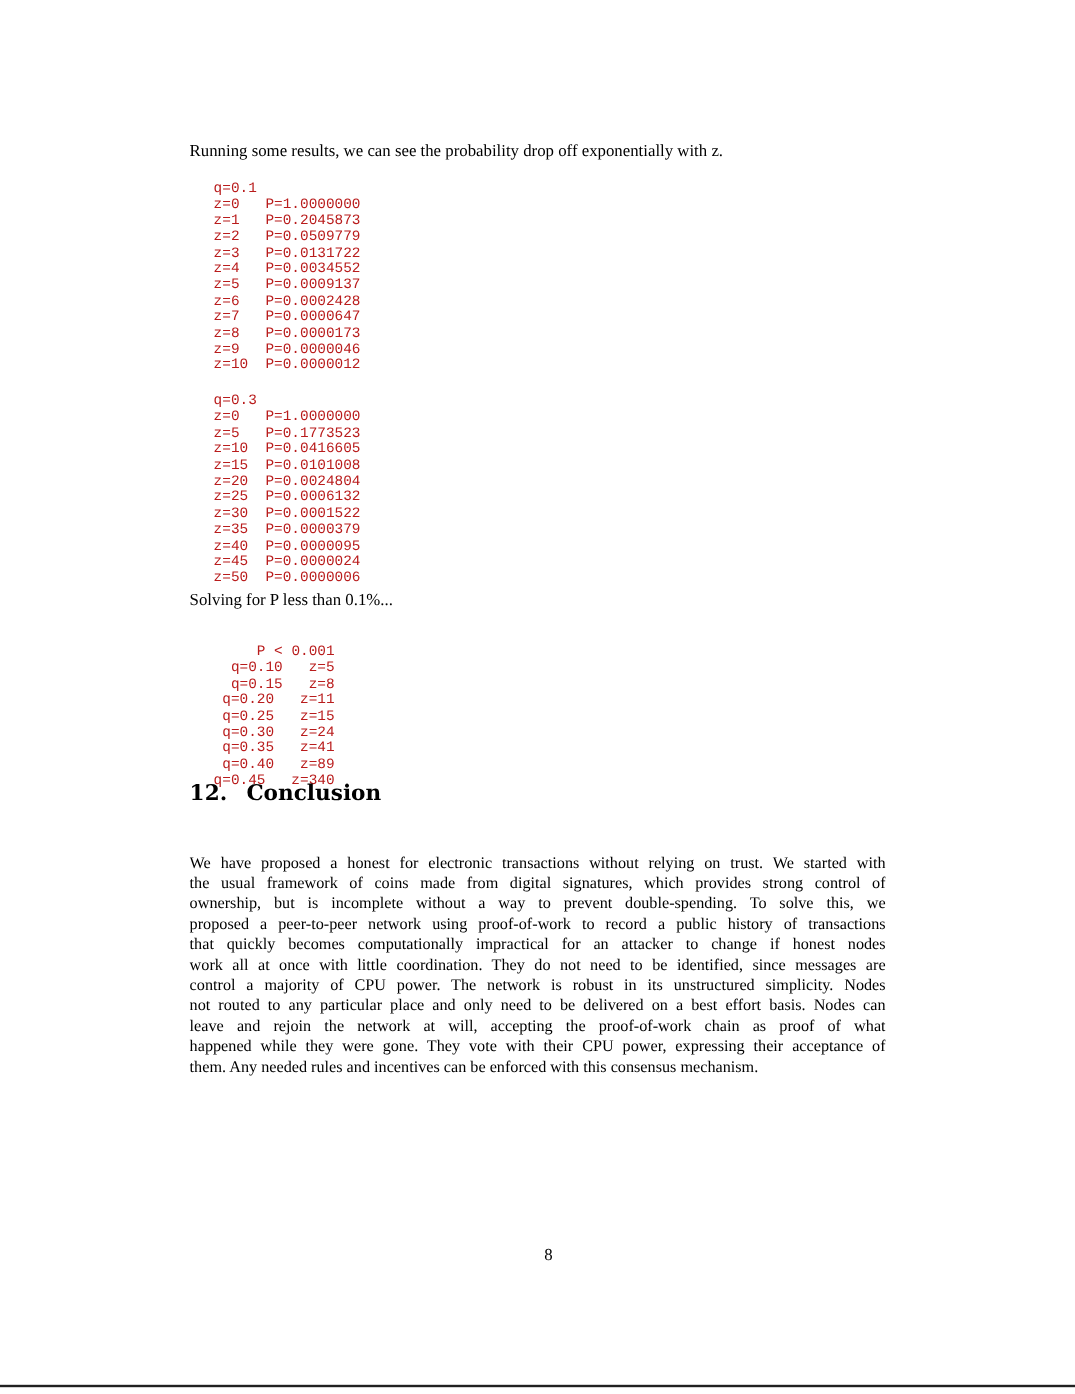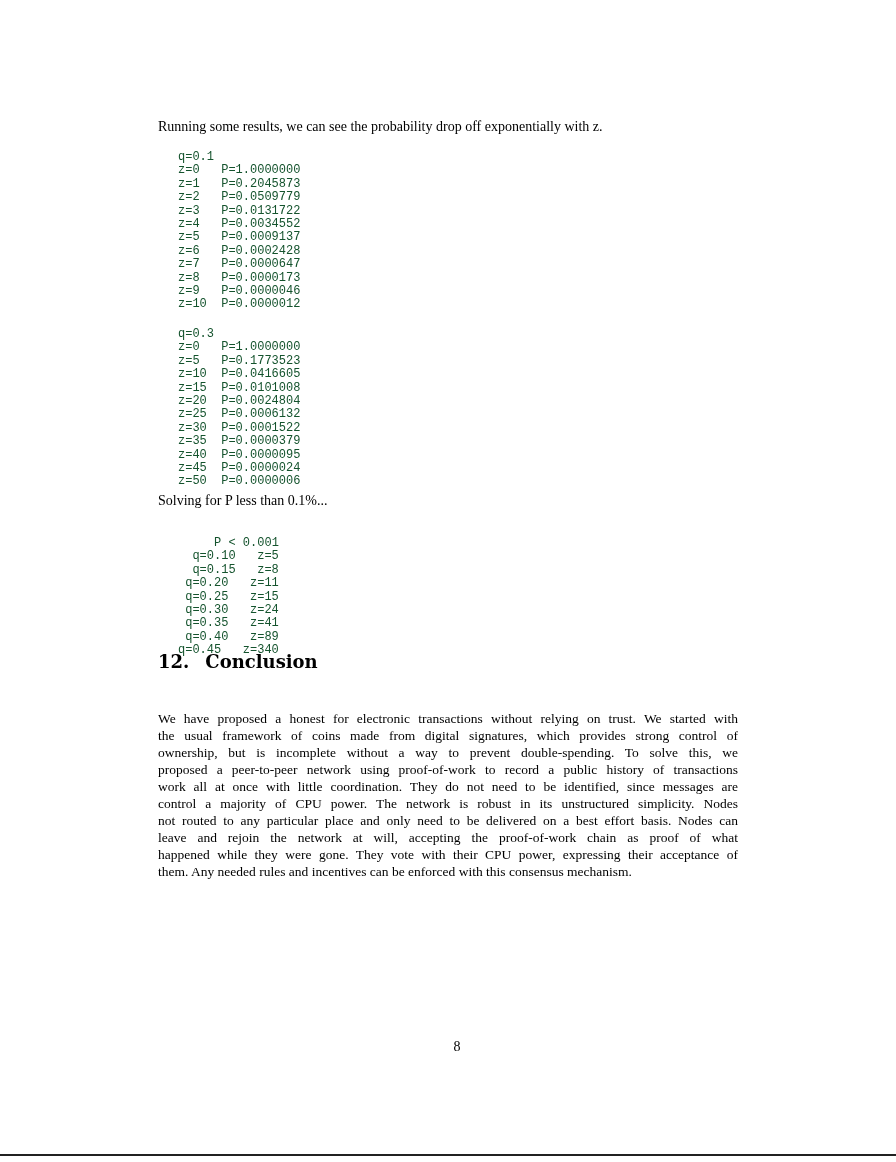--- a/index.html
+++ b/index.html
@@ -31,21 +31,21 @@
     white-space: nowrap;
   }
   pre.code-block {
     position: absolute;
     left: 178px;
     margin: 0;
     font-family: "Liberation Mono", monospace;
     font-size: 12px;
     line-height: 13.4px;
     white-space: pre;
-    color: #14532d;
+    color: #b91c1c;
   }
   #pre-q01 { top: 151px; }
   #pre-q03 { top: 328px; }
   .solving-line {
     position: absolute;
     left: 158px;
     top: 492px;
     width: 600px;
     font-size: 14px;
     line-height: 17px;
@@ -146,20 +146,21 @@
 
   <div class="section-heading">
     <span class="heading-number">12.</span><span>Conclusion</span>
   </div>
 
   <div class="conclusion">
       <div class="para-line">We have proposed a honest for electronic transactions without relying on trust.  We started with</div>
       <div class="para-line">the usual framework of coins made from digital signatures, which provides strong control of</div>
       <div class="para-line">ownership, but is incomplete without a way to prevent double-spending.  To solve this, we</div>
       <div class="para-line">proposed a peer-to-peer network using proof-of-work to record a public history of transactions</div>
+      <div class="para-line">that quickly becomes computationally impractical for an attacker to change if honest nodes</div>
       <div class="para-line">work all at once with little coordination.  They do not need to be identified, since messages are</div>
       <div class="para-line">control a majority of CPU power.  The network is robust in its unstructured simplicity.  Nodes</div>
       <div class="para-line">not routed to any particular place and only need to be delivered on a best effort basis.  Nodes can</div>
       <div class="para-line">leave and rejoin the network at will, accepting the proof-of-work chain as proof of what</div>
       <div class="para-line">happened while they were gone.  They vote with their CPU power, expressing their acceptance of</div>
       <div class="para-line last">them.  Any needed rules and incentives can be enforced with this consensus mechanism.</div>
     </div>
 
   <div class="page-number">8</div>
 

